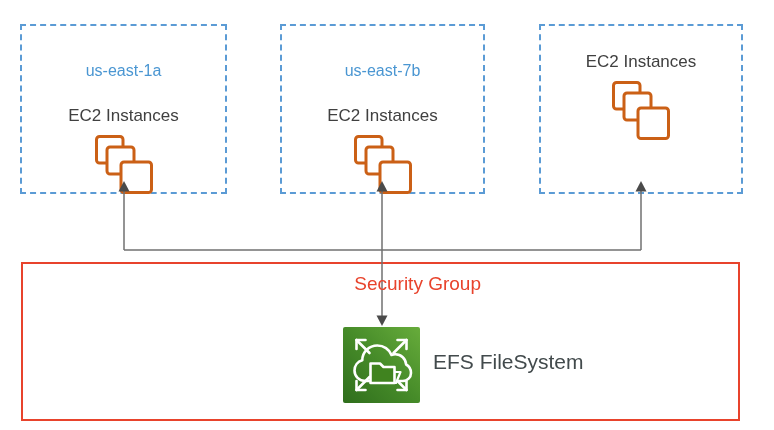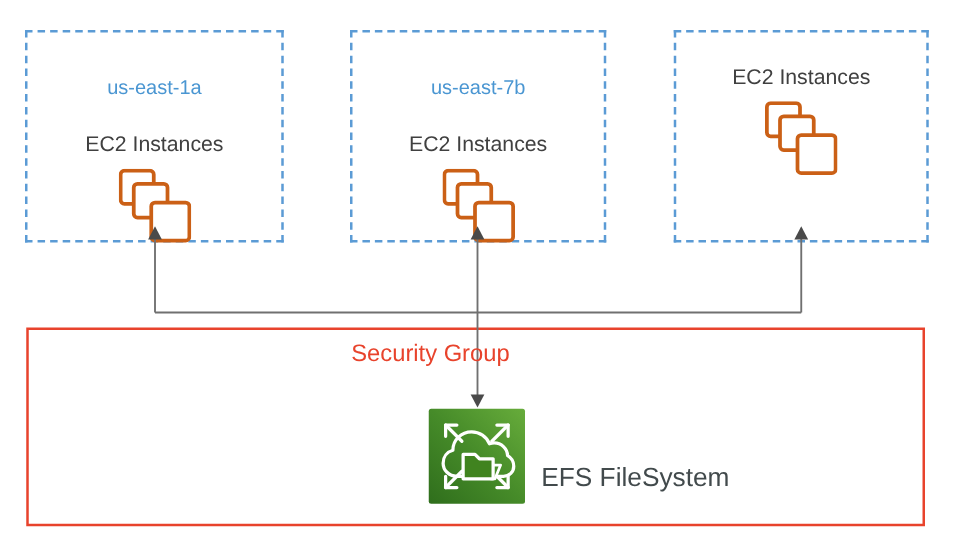--- a/index.html
+++ b/index.html
@@ -20,30 +20,30 @@
   .zone-sub{
     margin-top:26px;text-align:center;color:#404040;font-size:17px;line-height:20px;
   }
   .ec2-icon{display:block;margin:9px auto 0 auto;}
   .connectors{position:absolute;left:0;top:0;z-index:3;pointer-events:none;}
   .sg-rect{
     position:absolute;left:21px;top:262px;width:719px;height:159px;
     border:2px solid #E8432C;box-sizing:border-box;z-index:1;background:transparent;
   }
   .sg-label{
-    position:absolute;left:281px;top:272px;width:200px;text-align:left;
+    position:absolute;left:281px;top:272px;width:200px;text-align:right;
     color:#E8432C;font-size:19px;line-height:23px;z-index:4;
   }
   .efs-icon{
     position:absolute;left:343px;top:327px;width:77px;height:76px;z-index:2;
     background:linear-gradient(45deg,#2F6E1C 0%,#468B29 50%,#67AC3B 100%);
     border-radius:2px;
   }
   .efs-label{
-    position:absolute;left:433px;top:370px;color:#424A4C;font-size:21px;line-height:26px;z-index:4;
+    position:absolute;left:433px;top:349px;color:#424A4C;font-size:21px;line-height:26px;z-index:4;
   }
 </style>
 </head>
 <body>
 
 <div class="canvas">
 
   <div class="zone zone-1">
     <div class="zone-title">us-east-1a</div>
     <div class="zone-sub">EC2 Instances</div>

